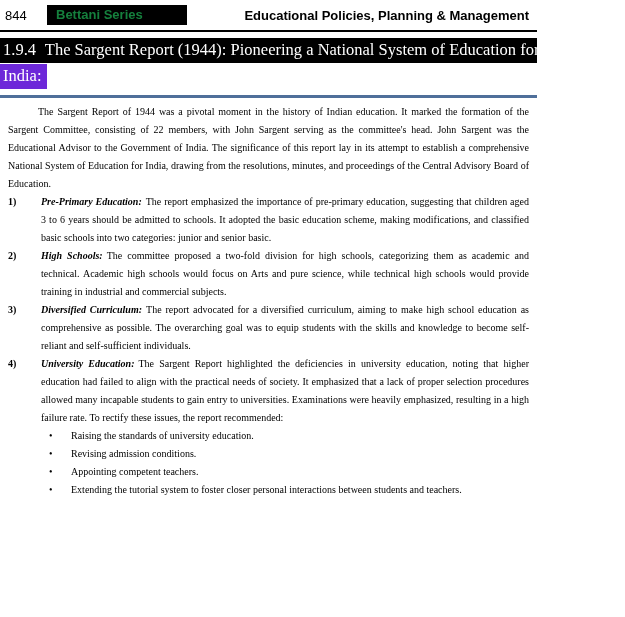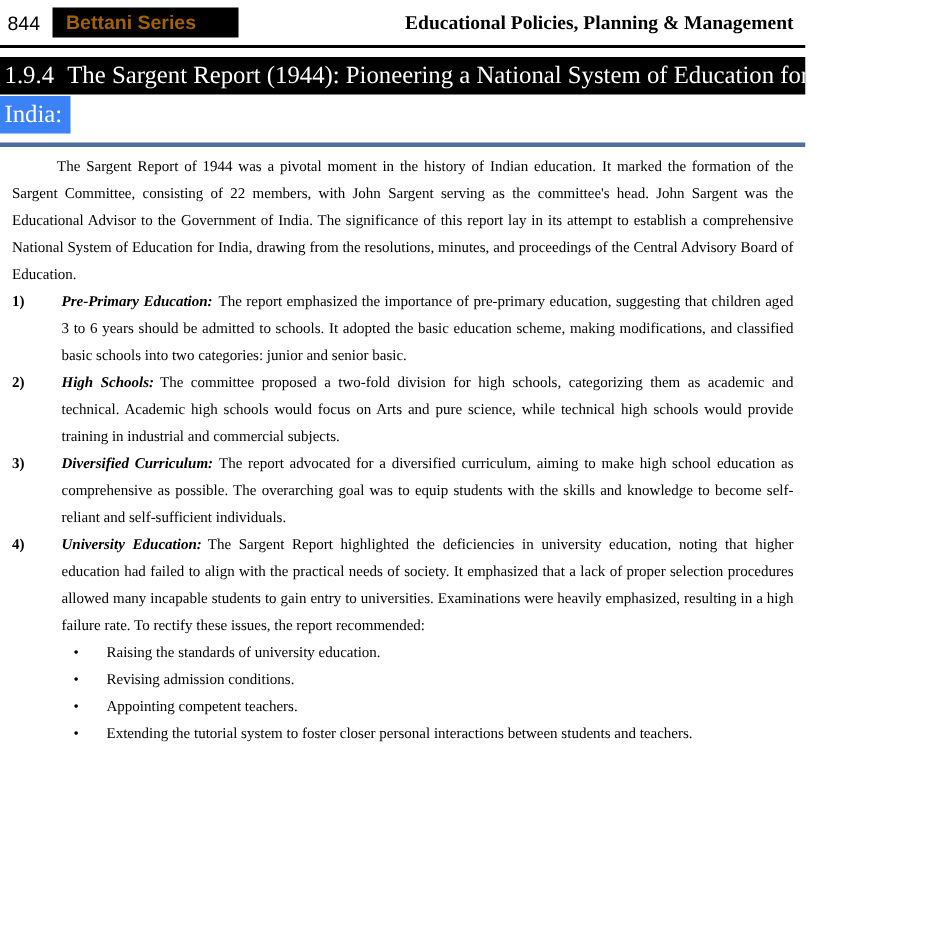--- a/index.html
+++ b/index.html
@@ -24,29 +24,28 @@
     font-family: "Liberation Sans", sans-serif;
     font-size: 13px;
     padding: 5px 8px 3px 5px;
   }
   .page-num {
     width: 30px;
     flex: 0 0 30px;
   }
   .series-badge {
     background: #000000;
-    color: #a16207;
+    color: #15803d;
     font-weight: bold;
-    padding: 2px 28px 3px 9px;
-    margin-left: 0;
+    padding: 2px 44px 3px 9px;
+    margin-left: 12px;
   }
   .header-title {
     margin-left: auto;
     font-weight: bold;
-    font-family: Liberation Serif, serif;
   }
   .header-rule {
     height: 2px;
     background: #000000;
     margin-top: 2px;
   }
 
   
   .section-heading {
     margin-top: 6px;
@@ -59,21 +58,21 @@
     color: #ffffff;
     padding: 1px 4px 2px 3px;
     text-align: justify;
     text-align-last: justify;
     white-space: nowrap;
   }
   .heading-num { margin-right: 5px; }
   .heading-line2-wrap { margin-top: 1px; }
   .heading-line2 {
     display: inline-block;
-    background: #3b82f6;
+    background: #6d28d9;
     color: #ffffff;
     padding: 1px 5px 2px 3px;
   }
   .blue-rule {
     height: 3px;
     background: #4f6f9a;
     margin-top: 6px;
   }
 
   

